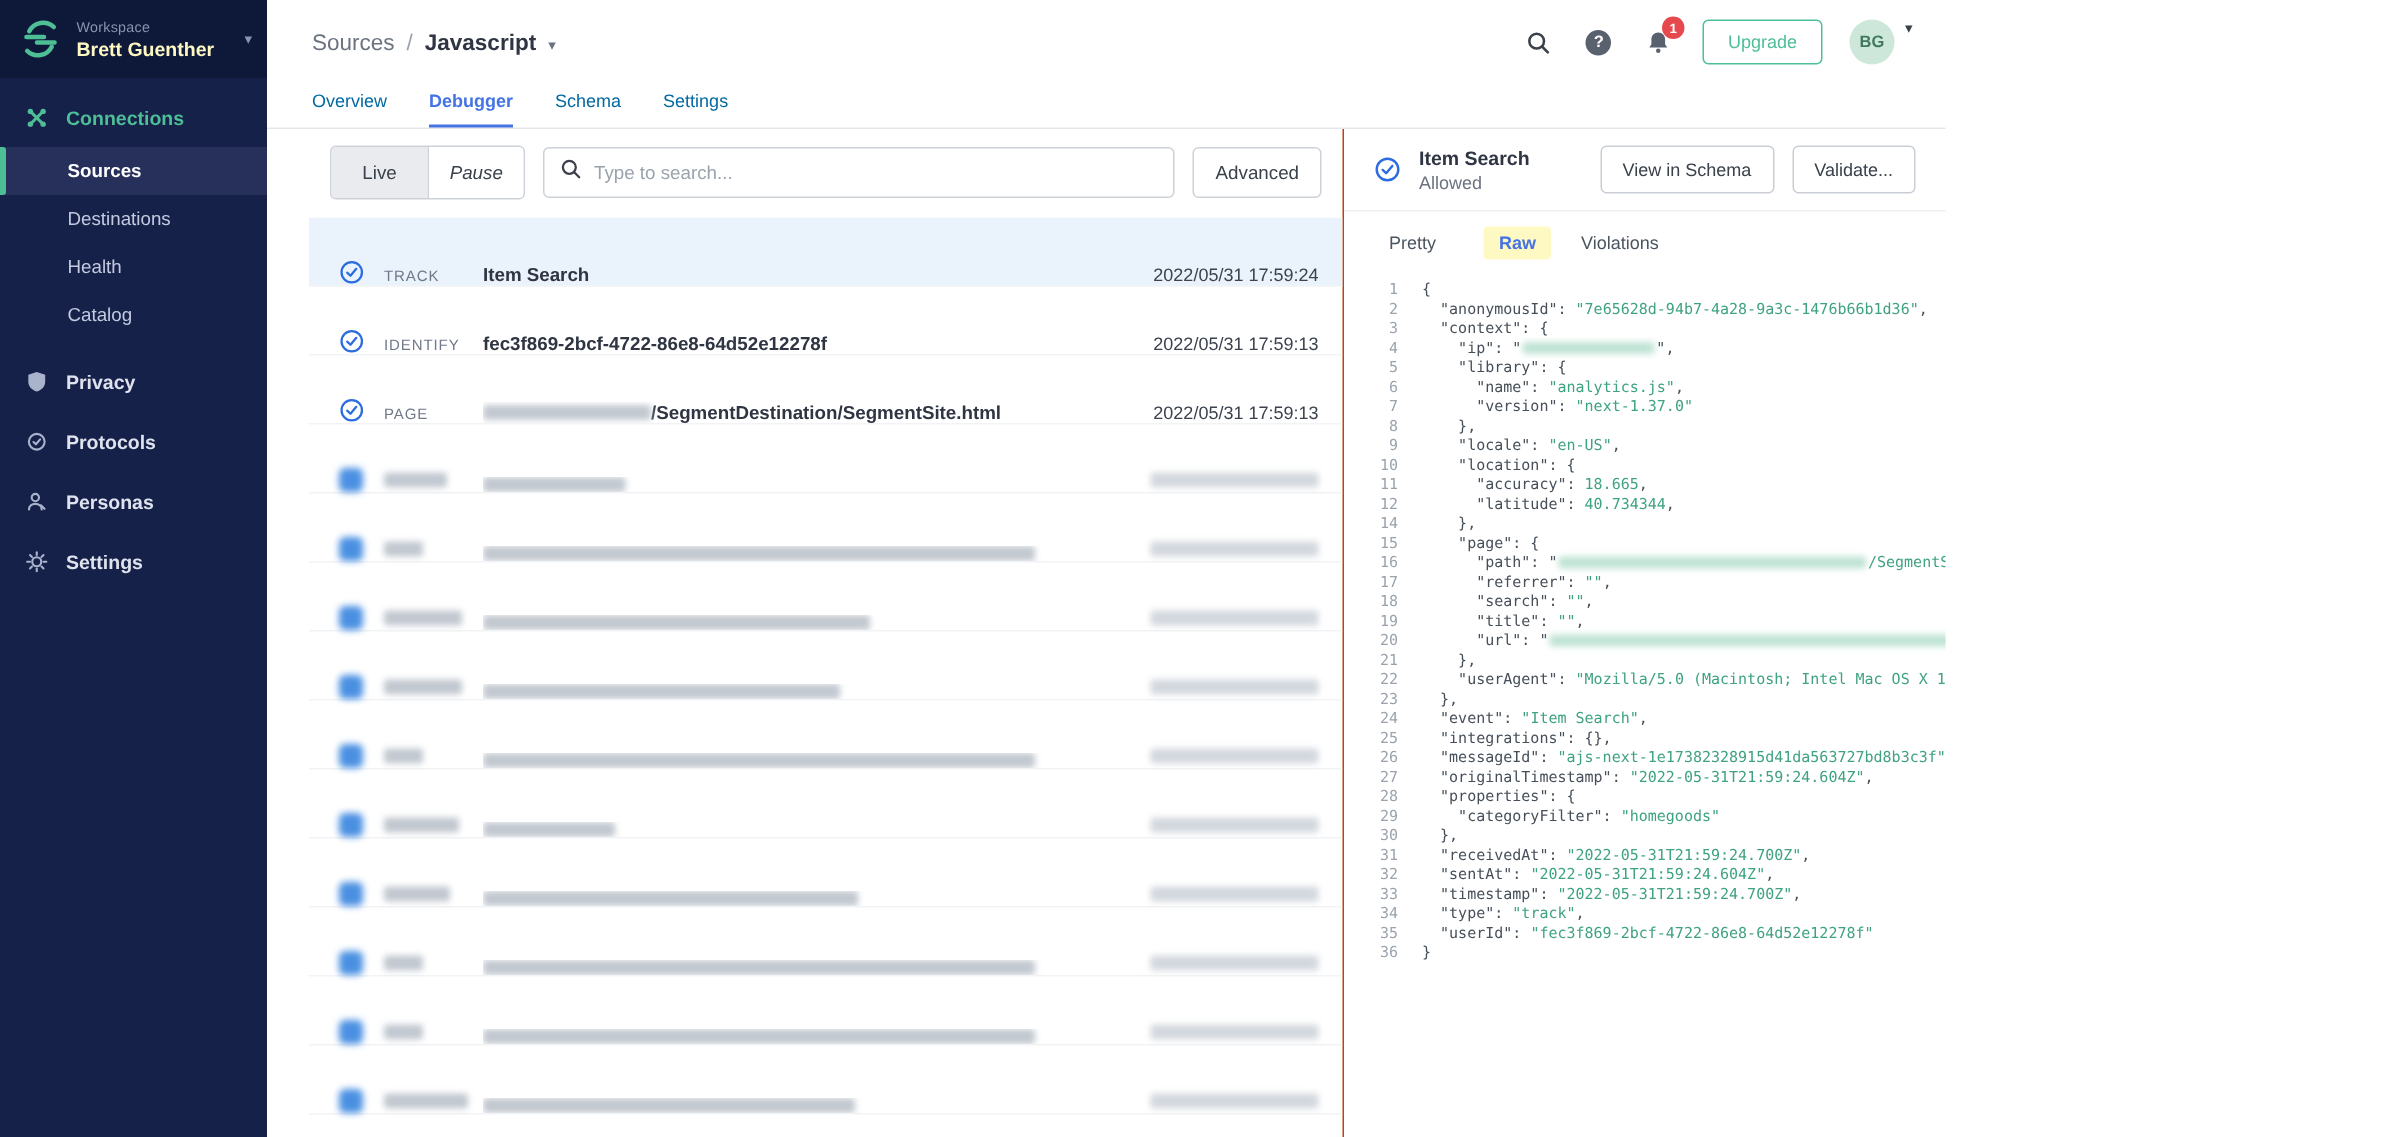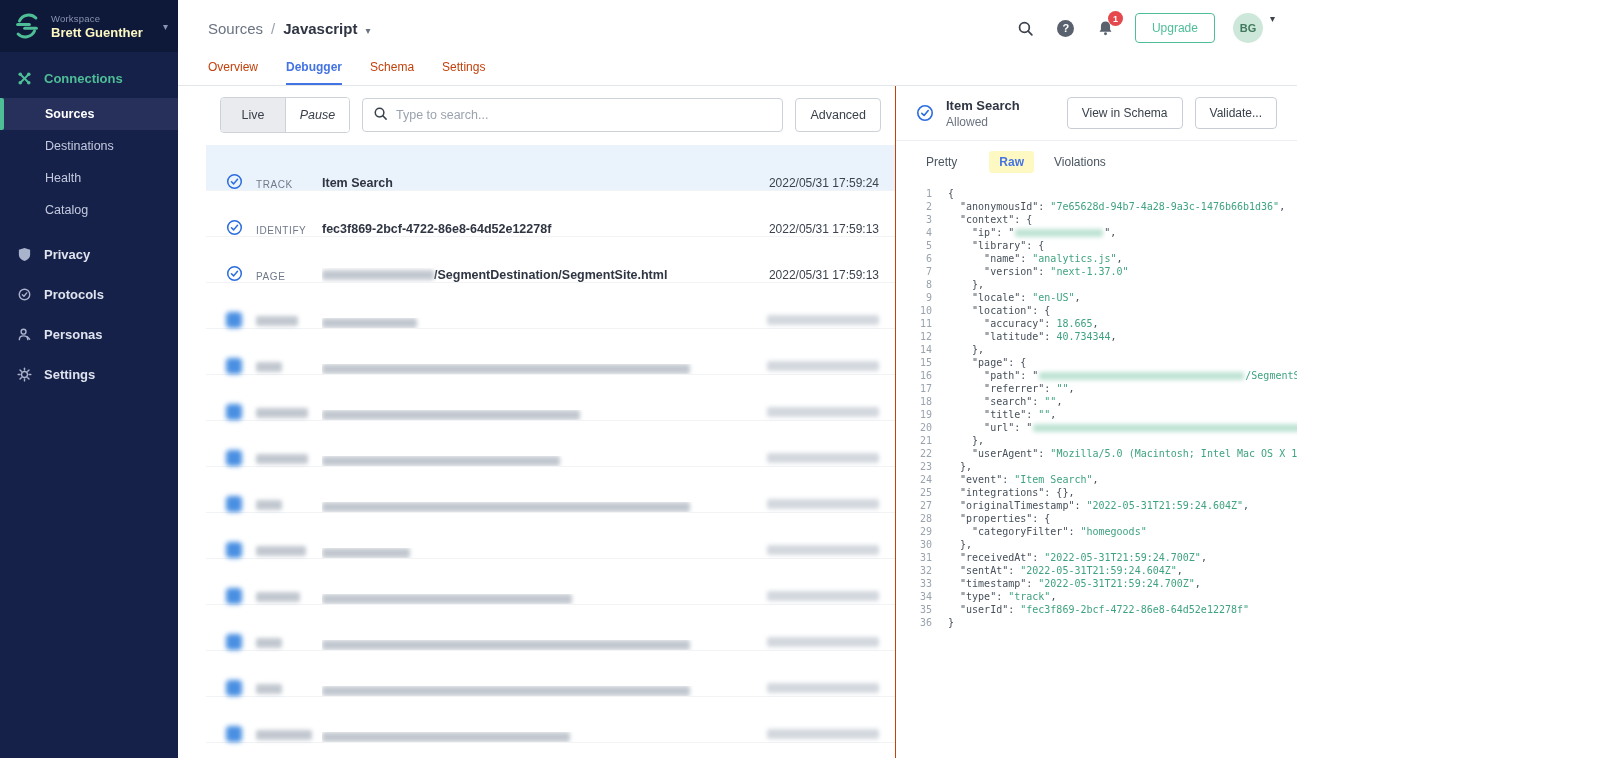--- a/index.html
+++ b/index.html
@@ -37,21 +37,21 @@
   .topbar-right { margin-left:auto; display:flex; align-items:center; gap:18px; }
   .tb-icon { width:22px; height:22px; display:flex; align-items:center; justify-content:center; cursor:pointer; position:relative; }
   .help-circle { width:17px; height:17px; border-radius:50%; background:#59616E; color:#fff; font-size:11px; font-weight:bold; display:flex; align-items:center; justify-content:center; }
   .badge { position:absolute; top:-6px; right:-6px; min-width:15px; height:15px; border-radius:8px; background:var(--badge-red,#E5484D); color:#fff; font-size:9px; font-weight:bold; display:flex; align-items:center; justify-content:center; padding:0 3px; }
   .upgrade-btn { border:1px solid var(--green,#4EBE96); color:var(--green,#4EBE96); background:#fff; font-size:12px; padding:7px 16px; border-radius:4px; cursor:pointer; font-family:inherit; }
   .avatar-wrap { display:flex; align-items:flex-start; gap:7px; cursor:pointer; }
   .avatar { width:30px; height:30px; border-radius:50%; background:#CDE8DA; color:#41795D; font-size:11px; font-weight:bold; display:flex; align-items:center; justify-content:center; }
   .avatar-wrap .caret { font-size:10px; color:#3A414B; }
 
   .tabsbar { height:30px; display:flex; align-items:flex-end; gap:28px; padding:0 0 0 30px; border-bottom:1px solid #E4E7EA; background:#fff; }
-  .tab { font-size:12px; color:#c2410c; padding-bottom:9px; cursor:pointer; border-bottom:2px solid transparent; }
+  .tab { font-size:12px; color:#0369a1; padding-bottom:9px; cursor:pointer; border-bottom:2px solid transparent; }
   .tab.active { color:var(--blue,#4473E4); border-bottom-color:var(--blue,#4473E4); font-weight:bold; }
 
   .content { flex:1; display:flex; min-height:0; }
 
   
   .list-panel { width:690px; min-width:690px; border-right:1px solid #c2410c; display:flex; flex-direction:column; background:#fff;margin-left:28px; }
   .controls { display:flex; align-items:center; gap:12px; padding:11px 14px 12px 14px; }
   .segmented { display:flex; border:1px solid #CDD2D8; border-radius:4px; overflow:hidden; }
   .seg-btn { width:64px; height:34px; background:#fff; border:none; font-size:12.5px; color:#3A414B; cursor:pointer; font-family:inherit; }
   .seg-btn.active { background:#E9EBEF; }
@@ -394,20 +394,21 @@
             <div class="cline"><span class="lnum">16</span><span><span class="tok-d">      "path": "</span><span class="redact" style="width: 205px;"></span><span class="tok-g">/SegmentSite.html"</span><span class="tok-d">,</span></span></div>
             <div class="cline"><span class="lnum">17</span><span><span class="tok-d">      "referrer": </span><span class="tok-g">""</span><span class="tok-d">,</span></span></div>
             <div class="cline"><span class="lnum">18</span><span><span class="tok-d">      "search": </span><span class="tok-g">""</span><span class="tok-d">,</span></span></div>
             <div class="cline"><span class="lnum">19</span><span><span class="tok-d">      "title": </span><span class="tok-g">""</span><span class="tok-d">,</span></span></div>
             <div class="cline"><span class="lnum">20</span><span><span class="tok-d">      "url": "</span><span class="redact" style="width: 285px;"></span><span class="tok-g">/SegmentSite.html"</span></span></div>
             <div class="cline"><span class="lnum">21</span><span><span class="tok-d">    },</span></span></div>
             <div class="cline"><span class="lnum">22</span><span><span class="tok-d">    "userAgent": </span><span class="tok-g">"Mozilla/5.0 (Macintosh; Intel Mac OS X 10_15_7) AppleWebKit/537.36 (KHTML, like Gecko) Chrome/101.0.4951.64 Safari/537.36"</span></span></div>
             <div class="cline"><span class="lnum">23</span><span><span class="tok-d">  },</span></span></div>
             <div class="cline"><span class="lnum">24</span><span><span class="tok-d">  "event": </span><span class="tok-g">"Item Search"</span><span class="tok-d">,</span></span></div>
             <div class="cline"><span class="lnum">25</span><span><span class="tok-d">  "integrations": {},</span></span></div>
+            <div class="cline"><span class="lnum">26</span><span><span class="tok-d">  "messageId": </span><span class="tok-g">"ajs-next-1e17382328915d41da563727bd8b3c3f"</span><span class="tok-d">,</span></span></div>
             <div class="cline"><span class="lnum">27</span><span><span class="tok-d">  "originalTimestamp": </span><span class="tok-g">"2022-05-31T21:59:24.604Z"</span><span class="tok-d">,</span></span></div>
             <div class="cline"><span class="lnum">28</span><span><span class="tok-d">  "properties": {</span></span></div>
             <div class="cline"><span class="lnum">29</span><span><span class="tok-d">    "categoryFilter": </span><span class="tok-g">"homegoods"</span></span></div>
             <div class="cline"><span class="lnum">30</span><span><span class="tok-d">  },</span></span></div>
             <div class="cline"><span class="lnum">31</span><span><span class="tok-d">  "receivedAt": </span><span class="tok-g">"2022-05-31T21:59:24.700Z"</span><span class="tok-d">,</span></span></div>
             <div class="cline"><span class="lnum">32</span><span><span class="tok-d">  "sentAt": </span><span class="tok-g">"2022-05-31T21:59:24.604Z"</span><span class="tok-d">,</span></span></div>
             <div class="cline"><span class="lnum">33</span><span><span class="tok-d">  "timestamp": </span><span class="tok-g">"2022-05-31T21:59:24.700Z"</span><span class="tok-d">,</span></span></div>
             <div class="cline"><span class="lnum">34</span><span><span class="tok-d">  "type": </span><span class="tok-g">"track"</span><span class="tok-d">,</span></span></div>
             <div class="cline"><span class="lnum">35</span><span><span class="tok-d">  "userId": </span><span class="tok-g">"fec3f869-2bcf-4722-86e8-64d52e12278f"</span></span></div>
             <div class="cline"><span class="lnum">36</span><span><span class="tok-d">}</span></span></div>

